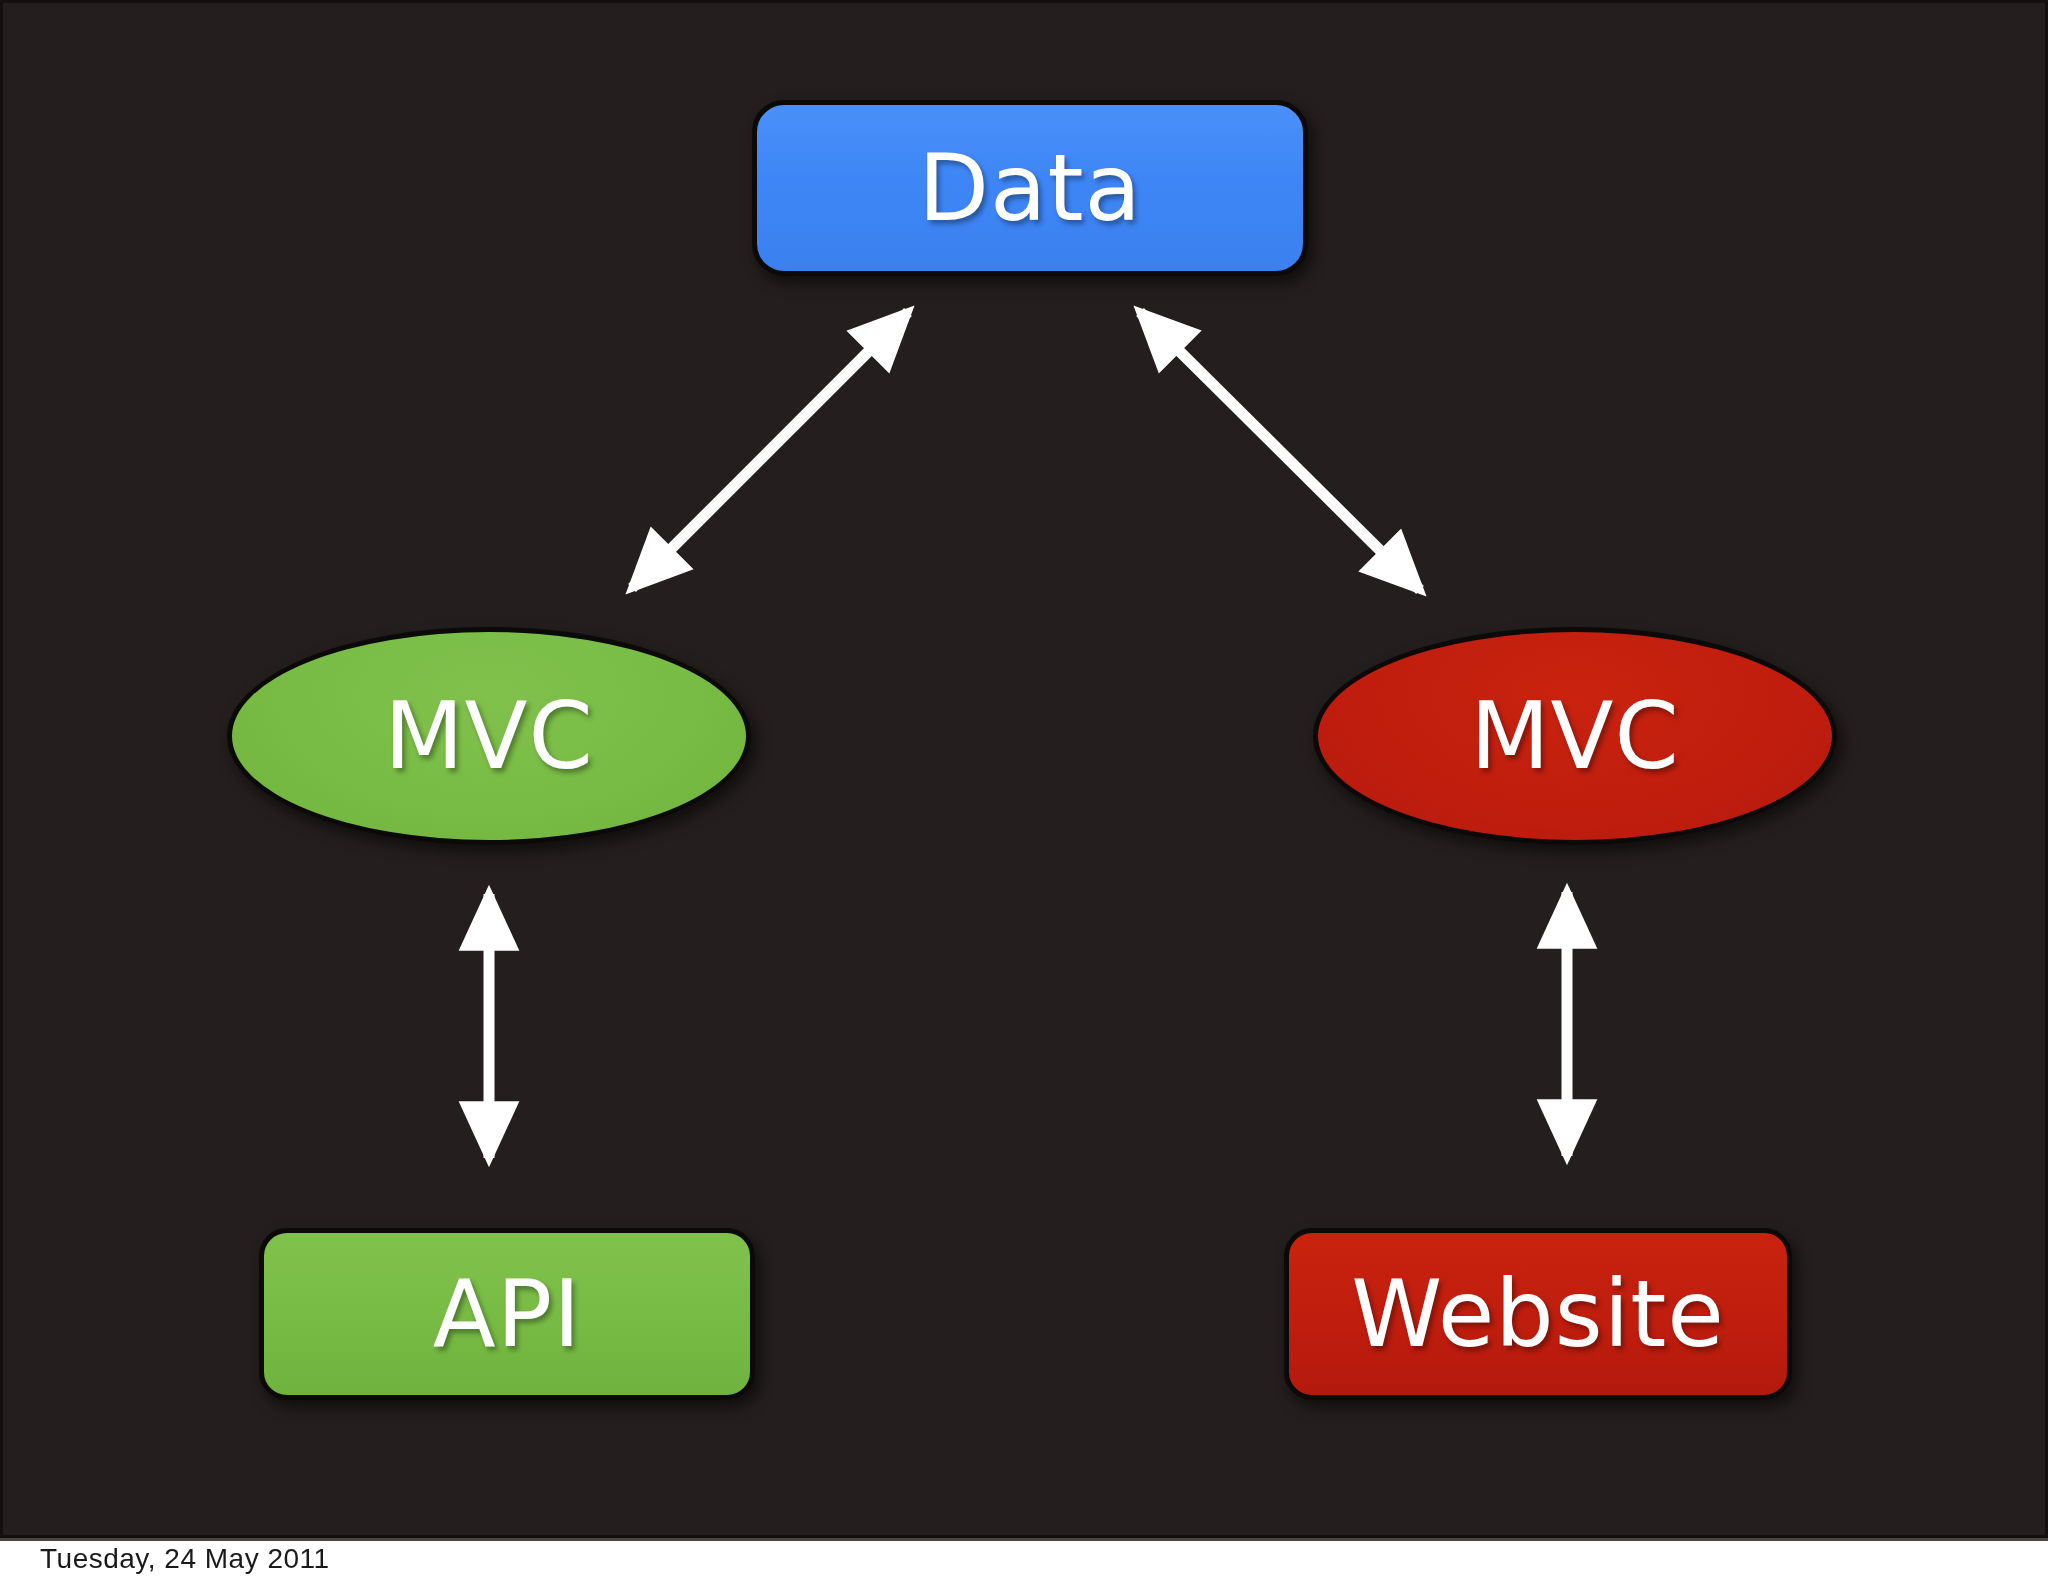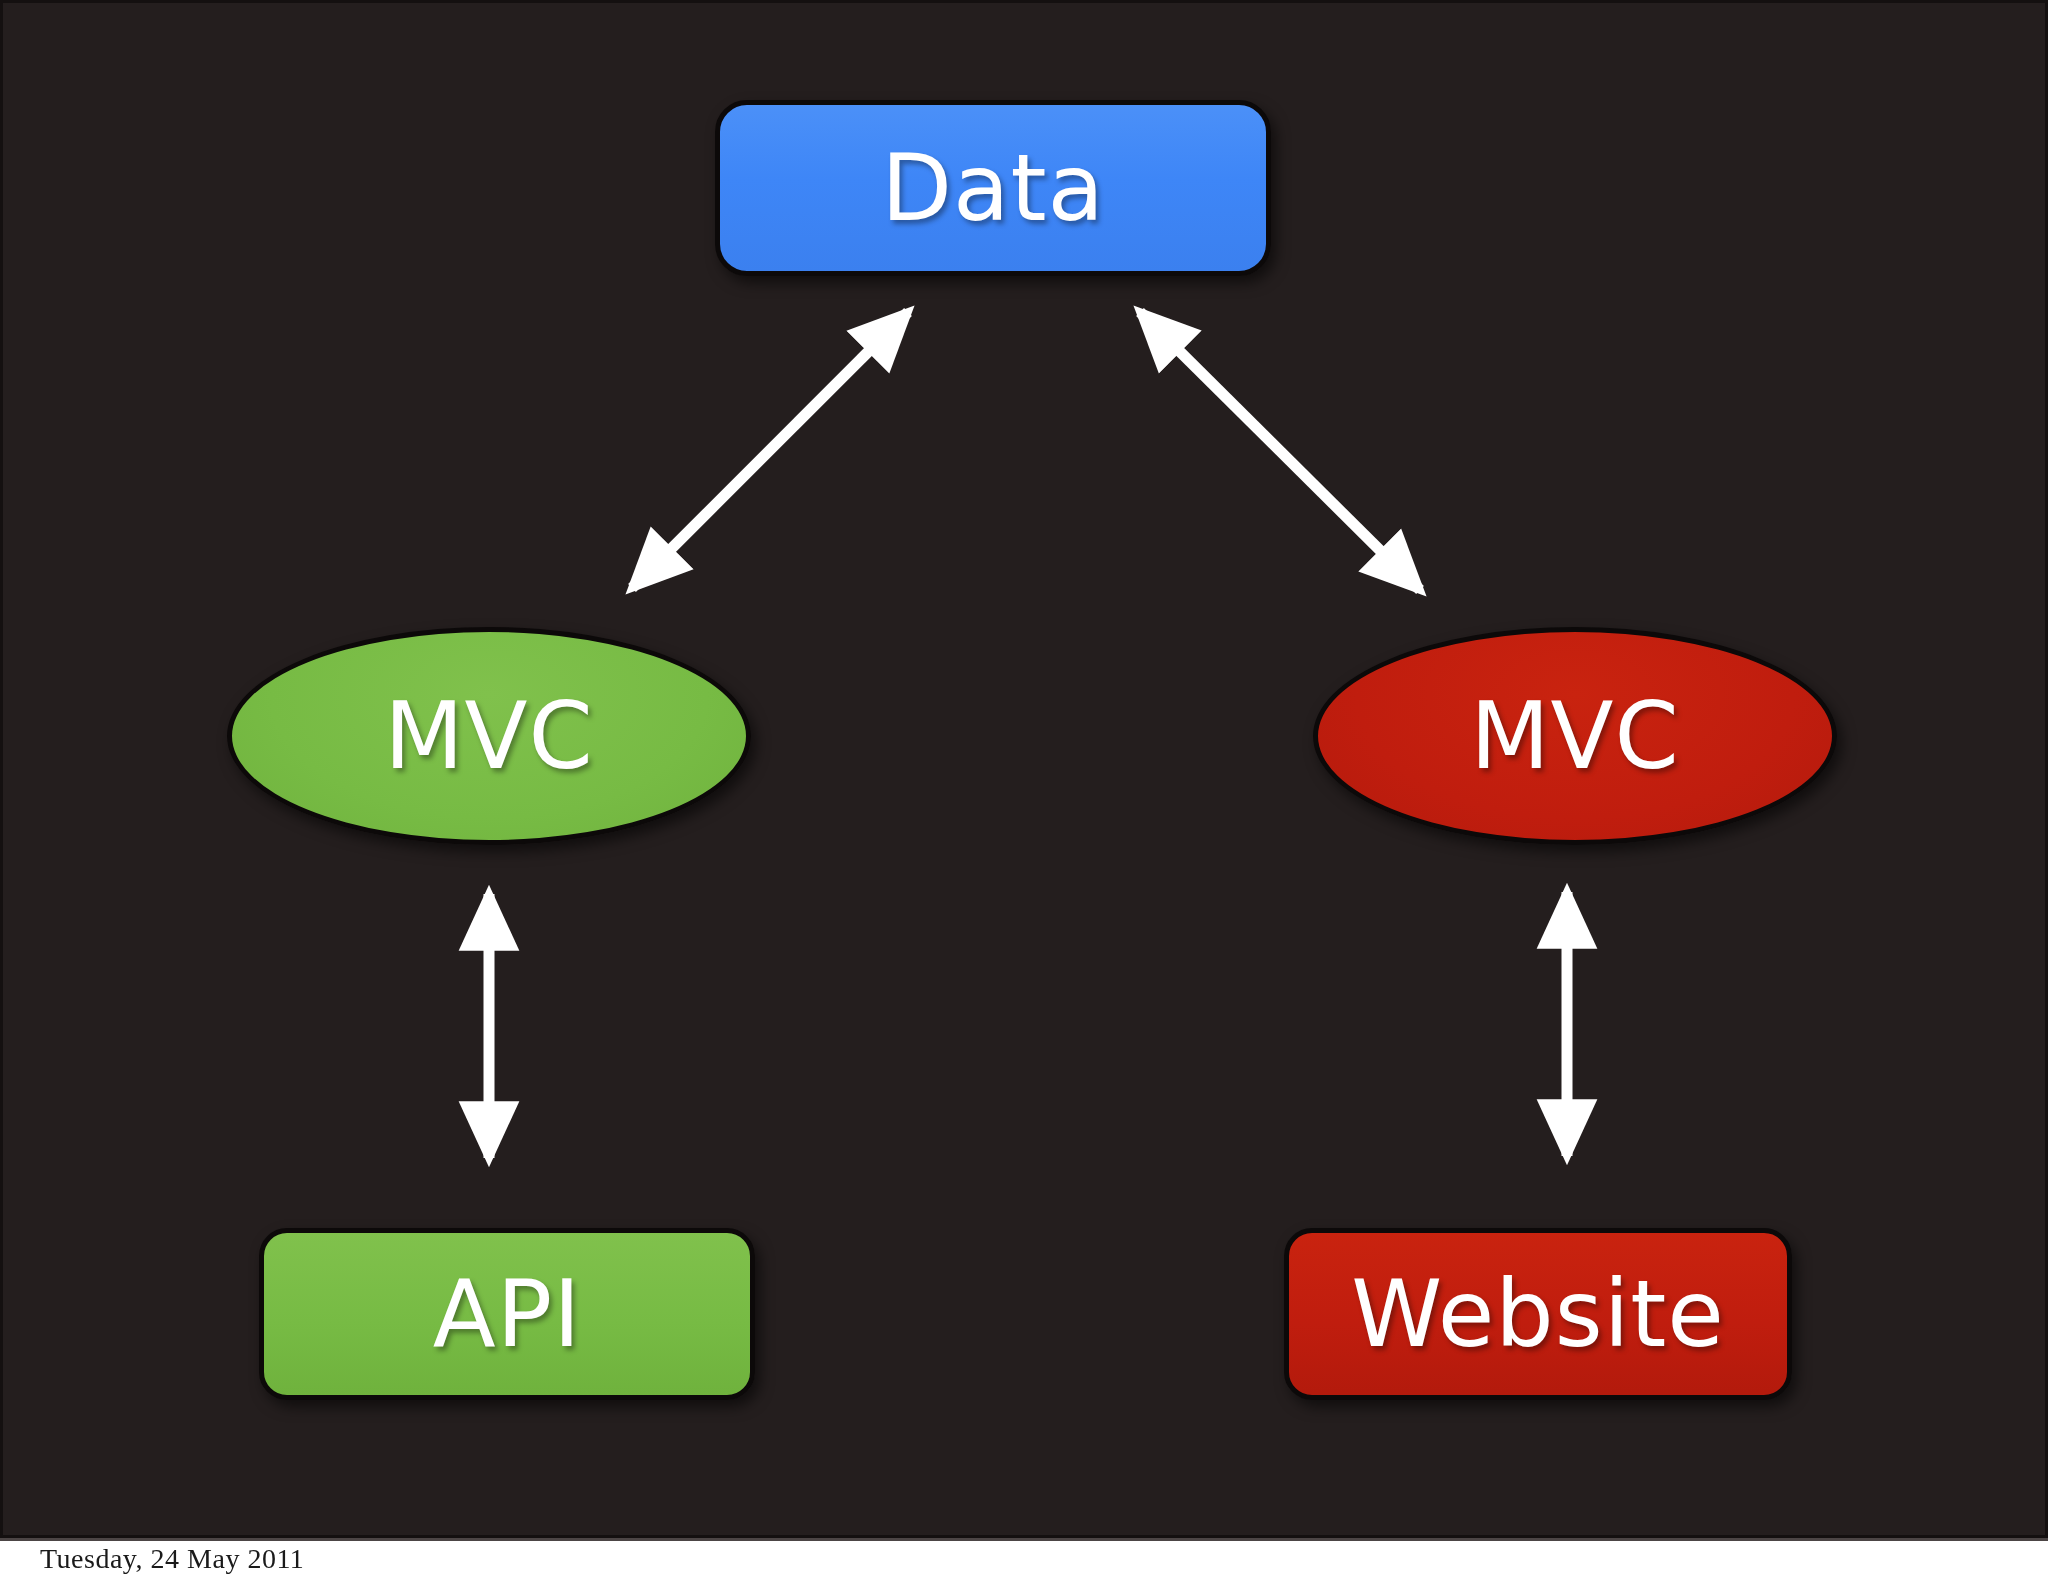--- a/index.html
+++ b/index.html
@@ -27,21 +27,21 @@
     color: #ffffff;
     font-size: 92px;
     font-weight: 400;
     letter-spacing: 1px;
     text-shadow: 3px 4px 5px rgba(0,0,0,0.35);
     box-sizing: border-box;
     border: 5px solid #0c0909;
     box-shadow: 5px 7px 14px rgba(0,0,0,0.55);
   }
   .node-data {
-    left: 715px; top: 100px;
+    left: 752px; top: 100px;
     width: 556px; height: 176px;
     border-radius: 32px;
     background: linear-gradient(180deg, #4b90f8 0%, #3e86f7 45%, #3b80ef 100%);
   }
   .node-ellipse {
     width: 524px; height: 218px;
     border-radius: 50%;
   }
   .node-mvc-left {
     left: 227px; top: 627px;
@@ -78,21 +78,21 @@
     width: 2048px;
     height: 38px;
     background: #ffffff;
     border-top: 3px solid #4c4545;
     box-sizing: border-box;
     display: flex;
     align-items: center;
   }
   .footer-date {
     margin-left: 40px;
-    font-family: Liberation Serif, serif;
+    font-family: Liberation Sans, sans-serif;
     font-size: 28px;
     color: #1a1a1a;
     letter-spacing: 0.5px;
   }
 </style>
 </head>
 <body>
 
 <div class="slide">
 

